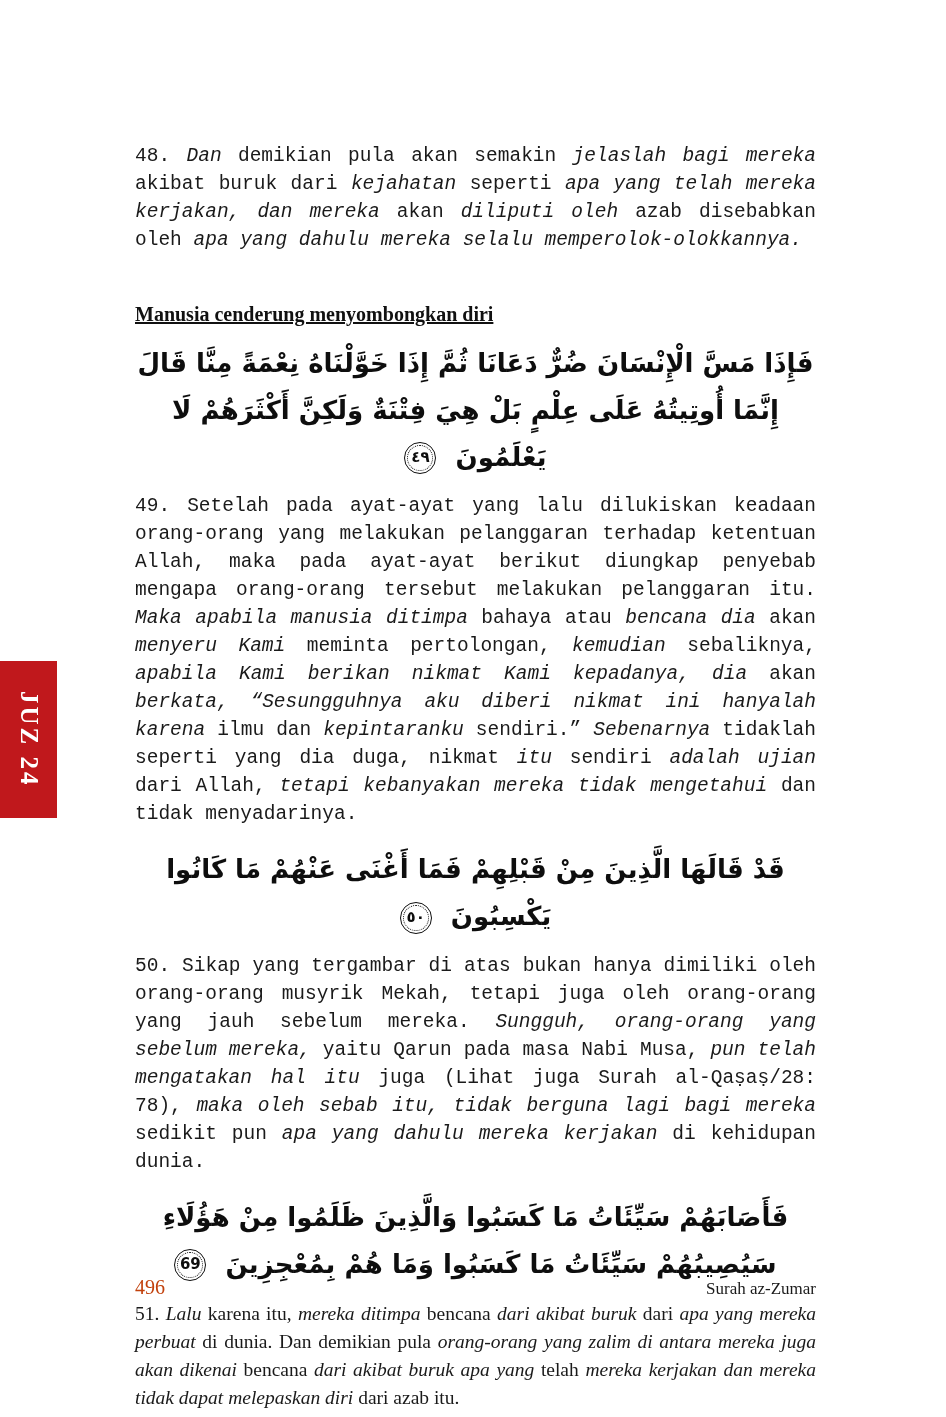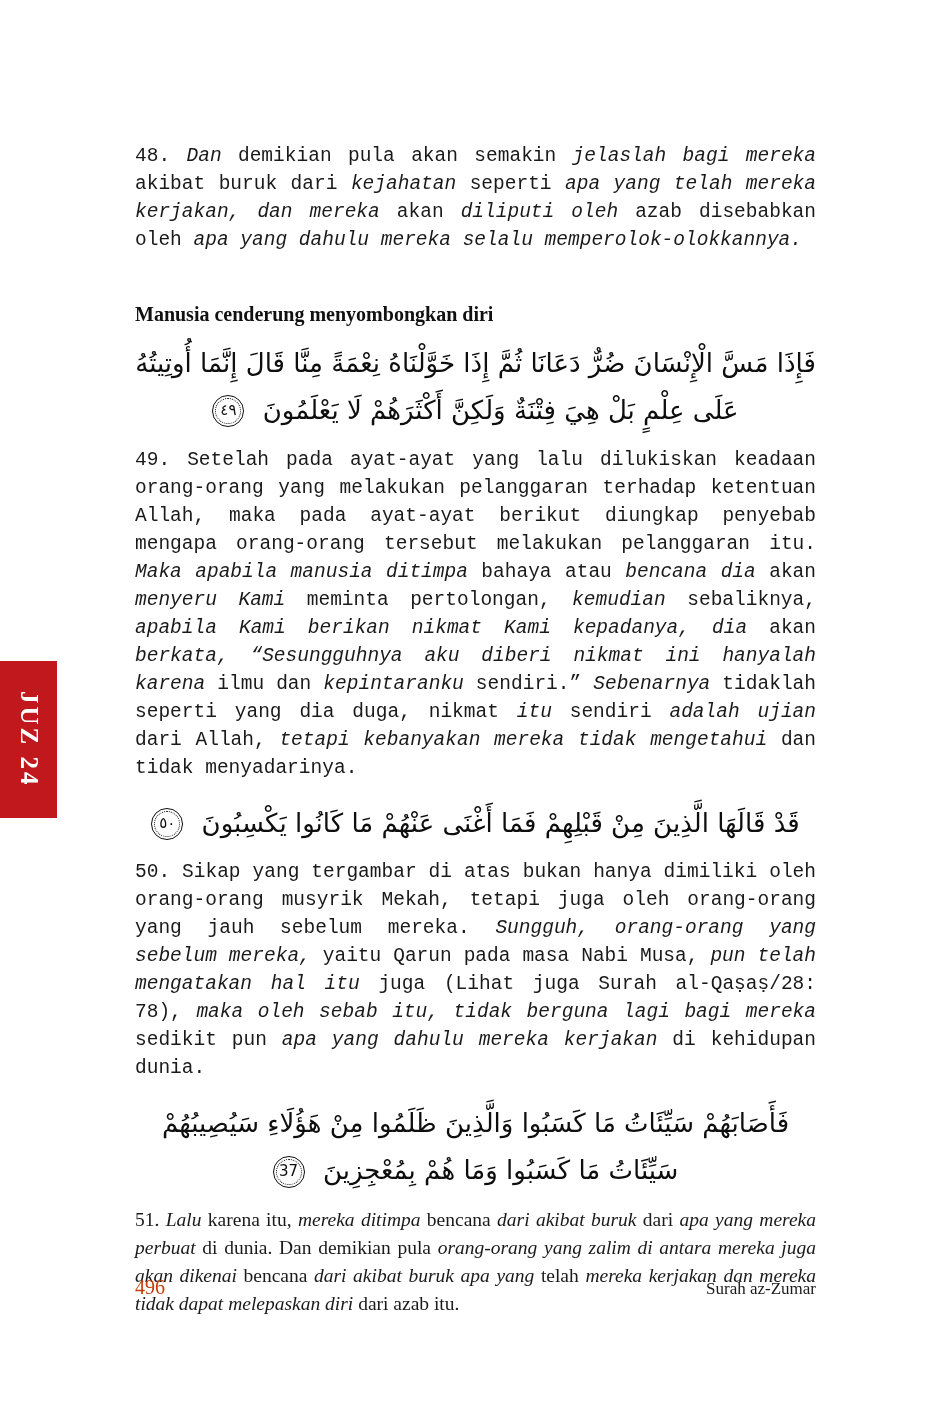--- a/index.html
+++ b/index.html
@@ -23,20 +23,21 @@
     line-height:28px;
     text-align:justify;
     color:#1a1a1a;
   }
   .para em { font-style:italic; }
   .section-heading {
     font-size:20px;
     font-weight:bold;
     margin:49px 0 10px 0;
     color:#111111;
+    text-decoration:underline;
   }
   .arabic {
     direction:rtl;
     text-align:center;
     font-family:"DejaVu Sans",sans-serif;
     font-size:26px;
     line-height:1.8;
     color:#0e0e0e;
     margin:14px 0 14px 0;
   }
@@ -52,21 +53,21 @@
     margin-right:10px;
     position:relative;
   }
   .verse-mark::after {
     content:"";
     position:absolute;
     left:2px; right:2px; top:2px; bottom:2px;
     border:1px dotted #0e0e0e;
     border-radius:50%;
   }
-  .m-b-12 { margin-bottom:12px; }
+  .m-b-12 { margin-bottom:12px;font-weight:bold; }
   .m-b-16 { margin-bottom:16px;font-family:Liberation Mono, monospace; }
   .m-t-10 { margin-top:18px; }
   .juz-tab {
     position:absolute;
     left:0; top:661px;
     width:57px; height:157px;
     display:flex;
     align-items:center;
     justify-content:center;
     writing-mode:vertical-rl;
@@ -110,21 +111,21 @@
 
     <p class="para m-b-16"><span>49. Setelah pada ayat-ayat yang lalu dilukiskan keadaan orang-orang yang melakukan pelanggaran terhadap ketentuan Allah, maka pada ayat-ayat berikut diungkap penyebab mengapa orang-orang tersebut melakukan pelanggaran itu. </span><em>Maka apabila manusia ditimpa</em><span> bahaya atau </span><em>bencana dia</em><span> akan </span><em>menyeru Kami</em><span> meminta pertolongan, </span><em>kemudian</em><span> sebaliknya, </span><em>apabila Kami berikan nikmat Kami kepadanya, dia</em><span> akan </span><em>berkata, “Sesungguhnya aku diberi nikmat ini hanyalah karena</em><span> ilmu dan </span><em>kepintaranku</em><span> sendiri.” </span><em>Sebenarnya</em><span> tidaklah seperti yang dia duga, nikmat </span><em>itu</em><span> sendiri </span><em>adalah ujian</em><span> dari Allah, </span><em>tetapi kebanyakan mereka tidak mengetahui</em><span> dan tidak menyadarinya.</span></p>
 
     <div class="arabic m-t-10 m-b-12"><span>قَدْ قَالَهَا الَّذِينَ مِنْ قَبْلِهِمْ فَمَا أَغْنَى عَنْهُمْ مَا كَانُوا يَكْسِبُونَ</span>
       <span class="verse-mark">٥٠</span>
     </div>
 
     <p class="para m-b-16"><span>50. Sikap yang tergambar di atas bukan hanya dimiliki oleh orang-orang musyrik Mekah, tetapi juga oleh orang-orang yang jauh sebelum mereka. </span><em>Sungguh, orang-orang yang sebelum mereka,</em><span> yaitu Qarun pada masa Nabi Musa, </span><em>pun telah mengatakan hal itu</em><span> juga (Lihat juga Surah al-Qaṣaṣ/28: 78), </span><em>maka oleh sebab itu, tidak berguna lagi bagi mereka</em><span> sedikit pun </span><em>apa yang dahulu mereka kerjakan</em><span> di kehidupan dunia.</span></p>
 
     <div class="arabic m-t-10 m-b-12"><span>فَأَصَابَهُمْ سَيِّئَاتُ مَا كَسَبُوا وَالَّذِينَ ظَلَمُوا مِنْ هَؤُلَاءِ سَيُصِيبُهُمْ سَيِّئَاتُ مَا كَسَبُوا وَمَا هُمْ بِمُعْجِزِينَ</span>
-      <span class="verse-mark">37</span>
+      <span class="verse-mark">69</span>
     </div>
 
     <p class="para"><span>51. </span><em>Lalu</em><span> karena itu, </span><em>mereka ditimpa</em><span> bencana </span><em>dari akibat buruk</em><span> dari </span><em>apa yang mereka perbuat</em><span> di dunia. Dan demikian pula </span><em>orang-orang yang zalim di antara mereka juga akan dikenai</em><span> bencana </span><em>dari akibat buruk apa yang</em><span> telah </span><em>mereka kerjakan dan mereka tidak dapat melepaskan diri</em><span> dari azab itu.</span></p>
 
   </div>
 
   <div class="footer">
     <span class="page-num">496</span>
     <span class="surah-name">Surah az-Zumar</span>
   </div>

